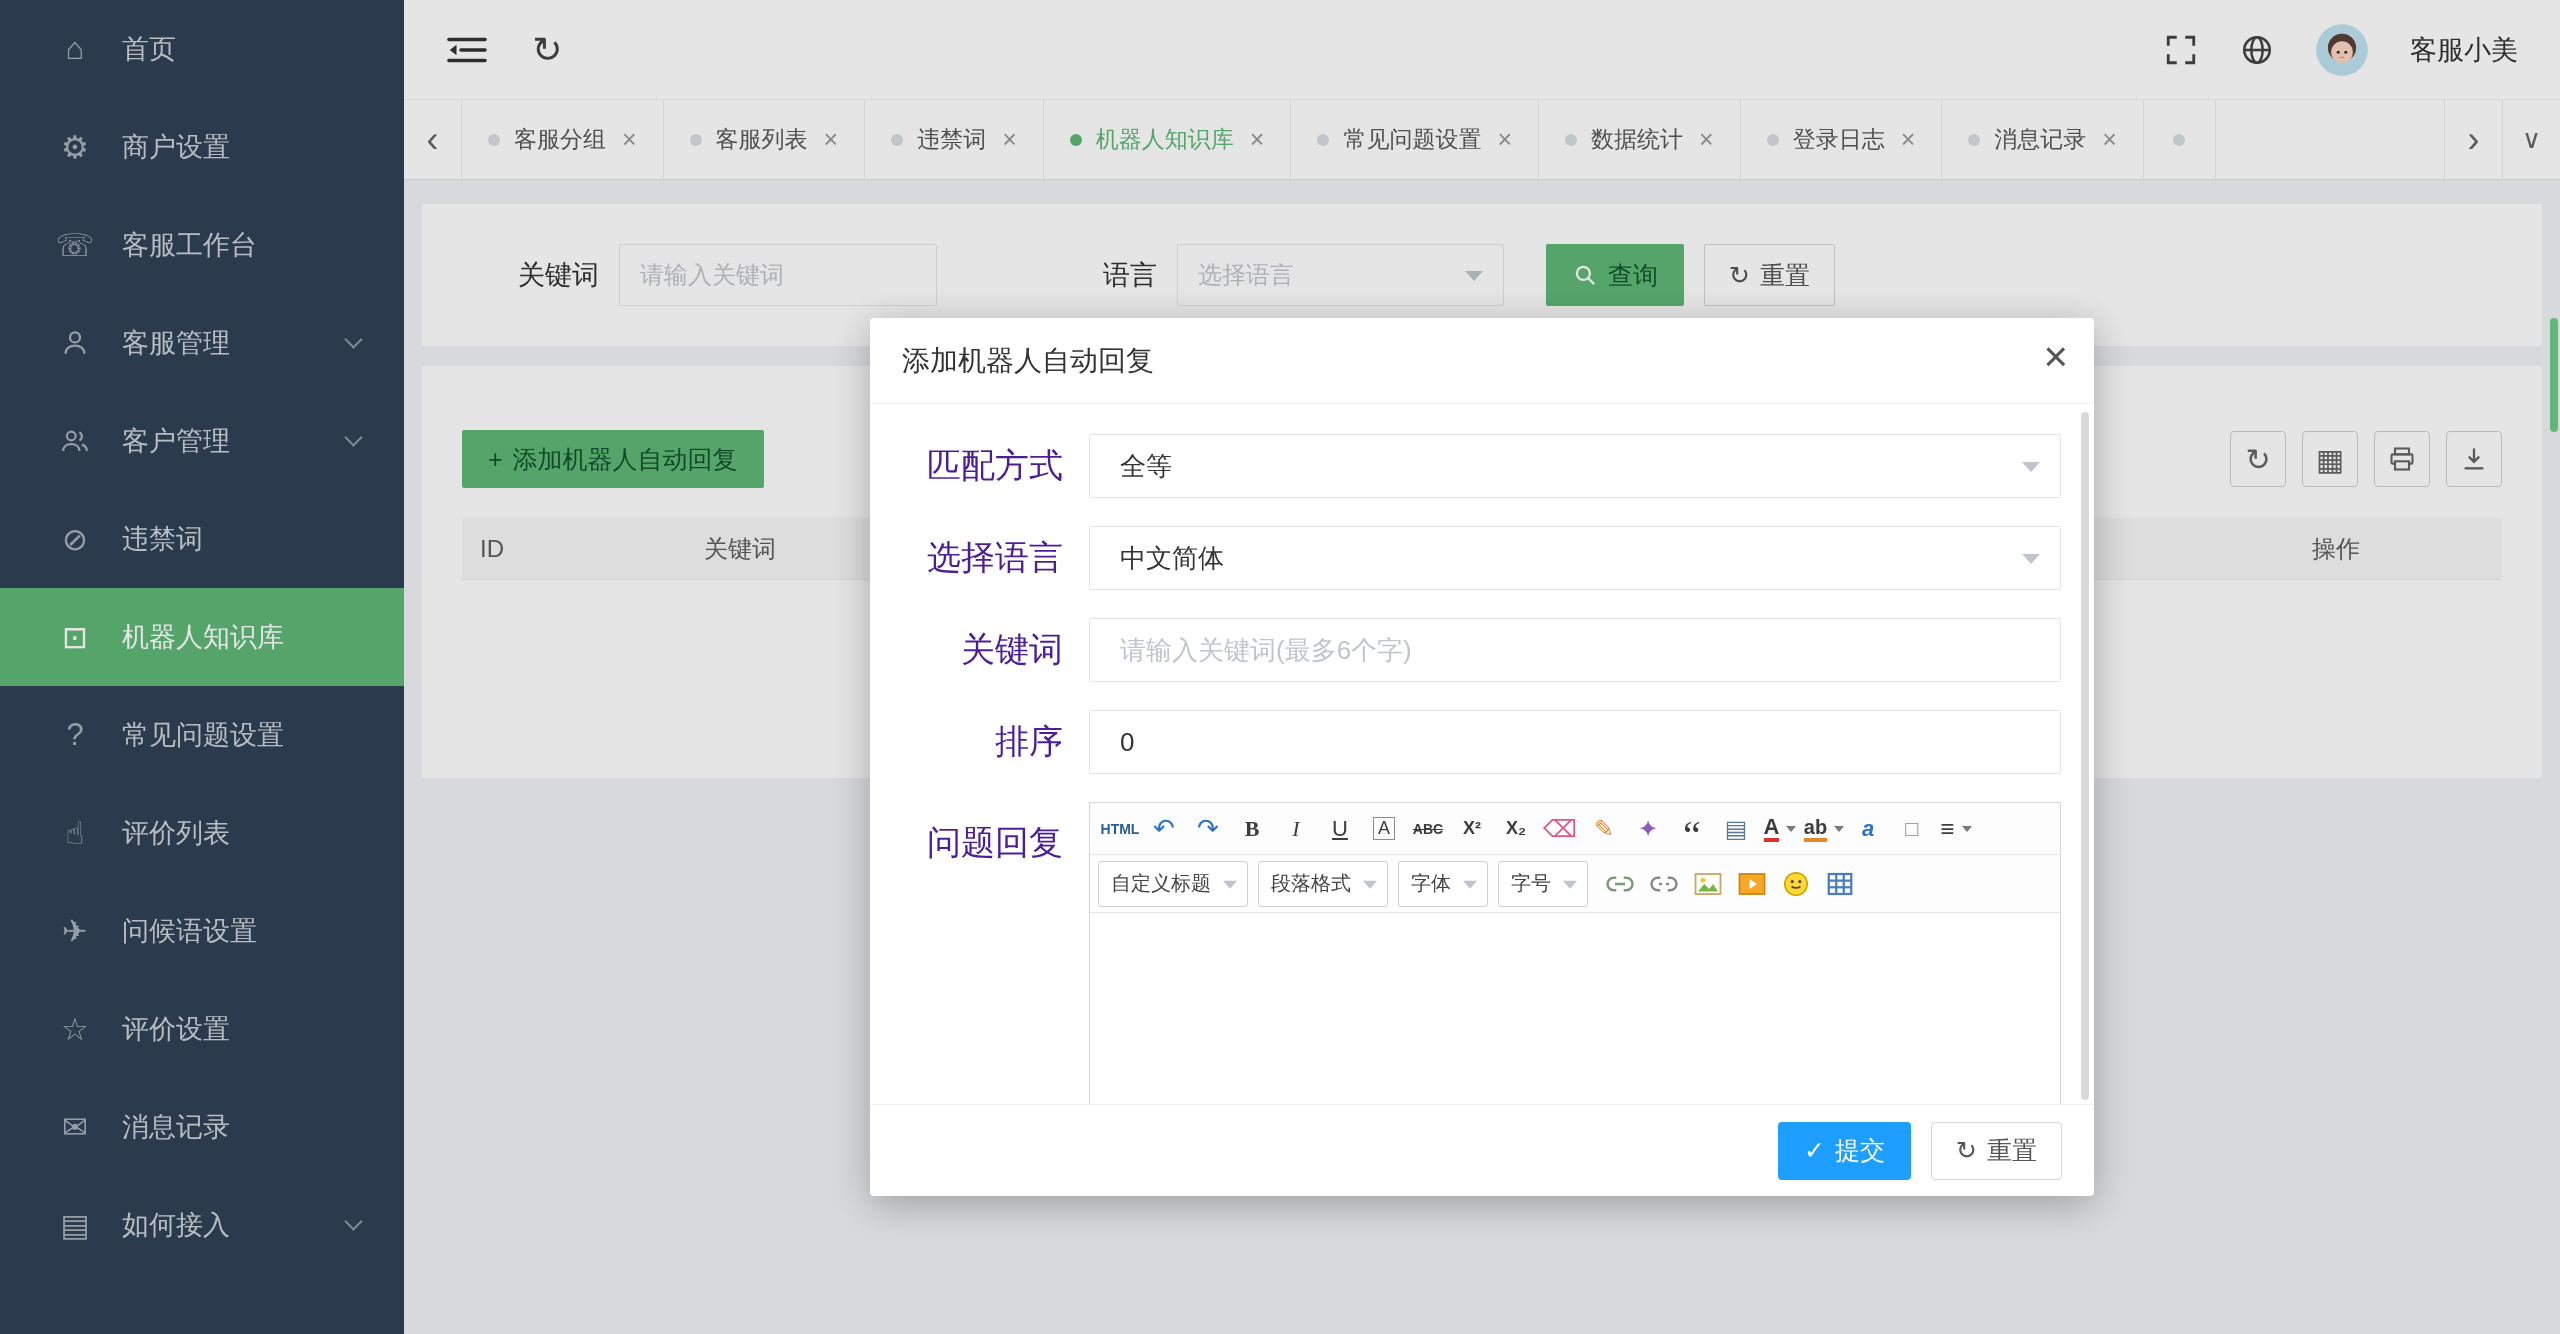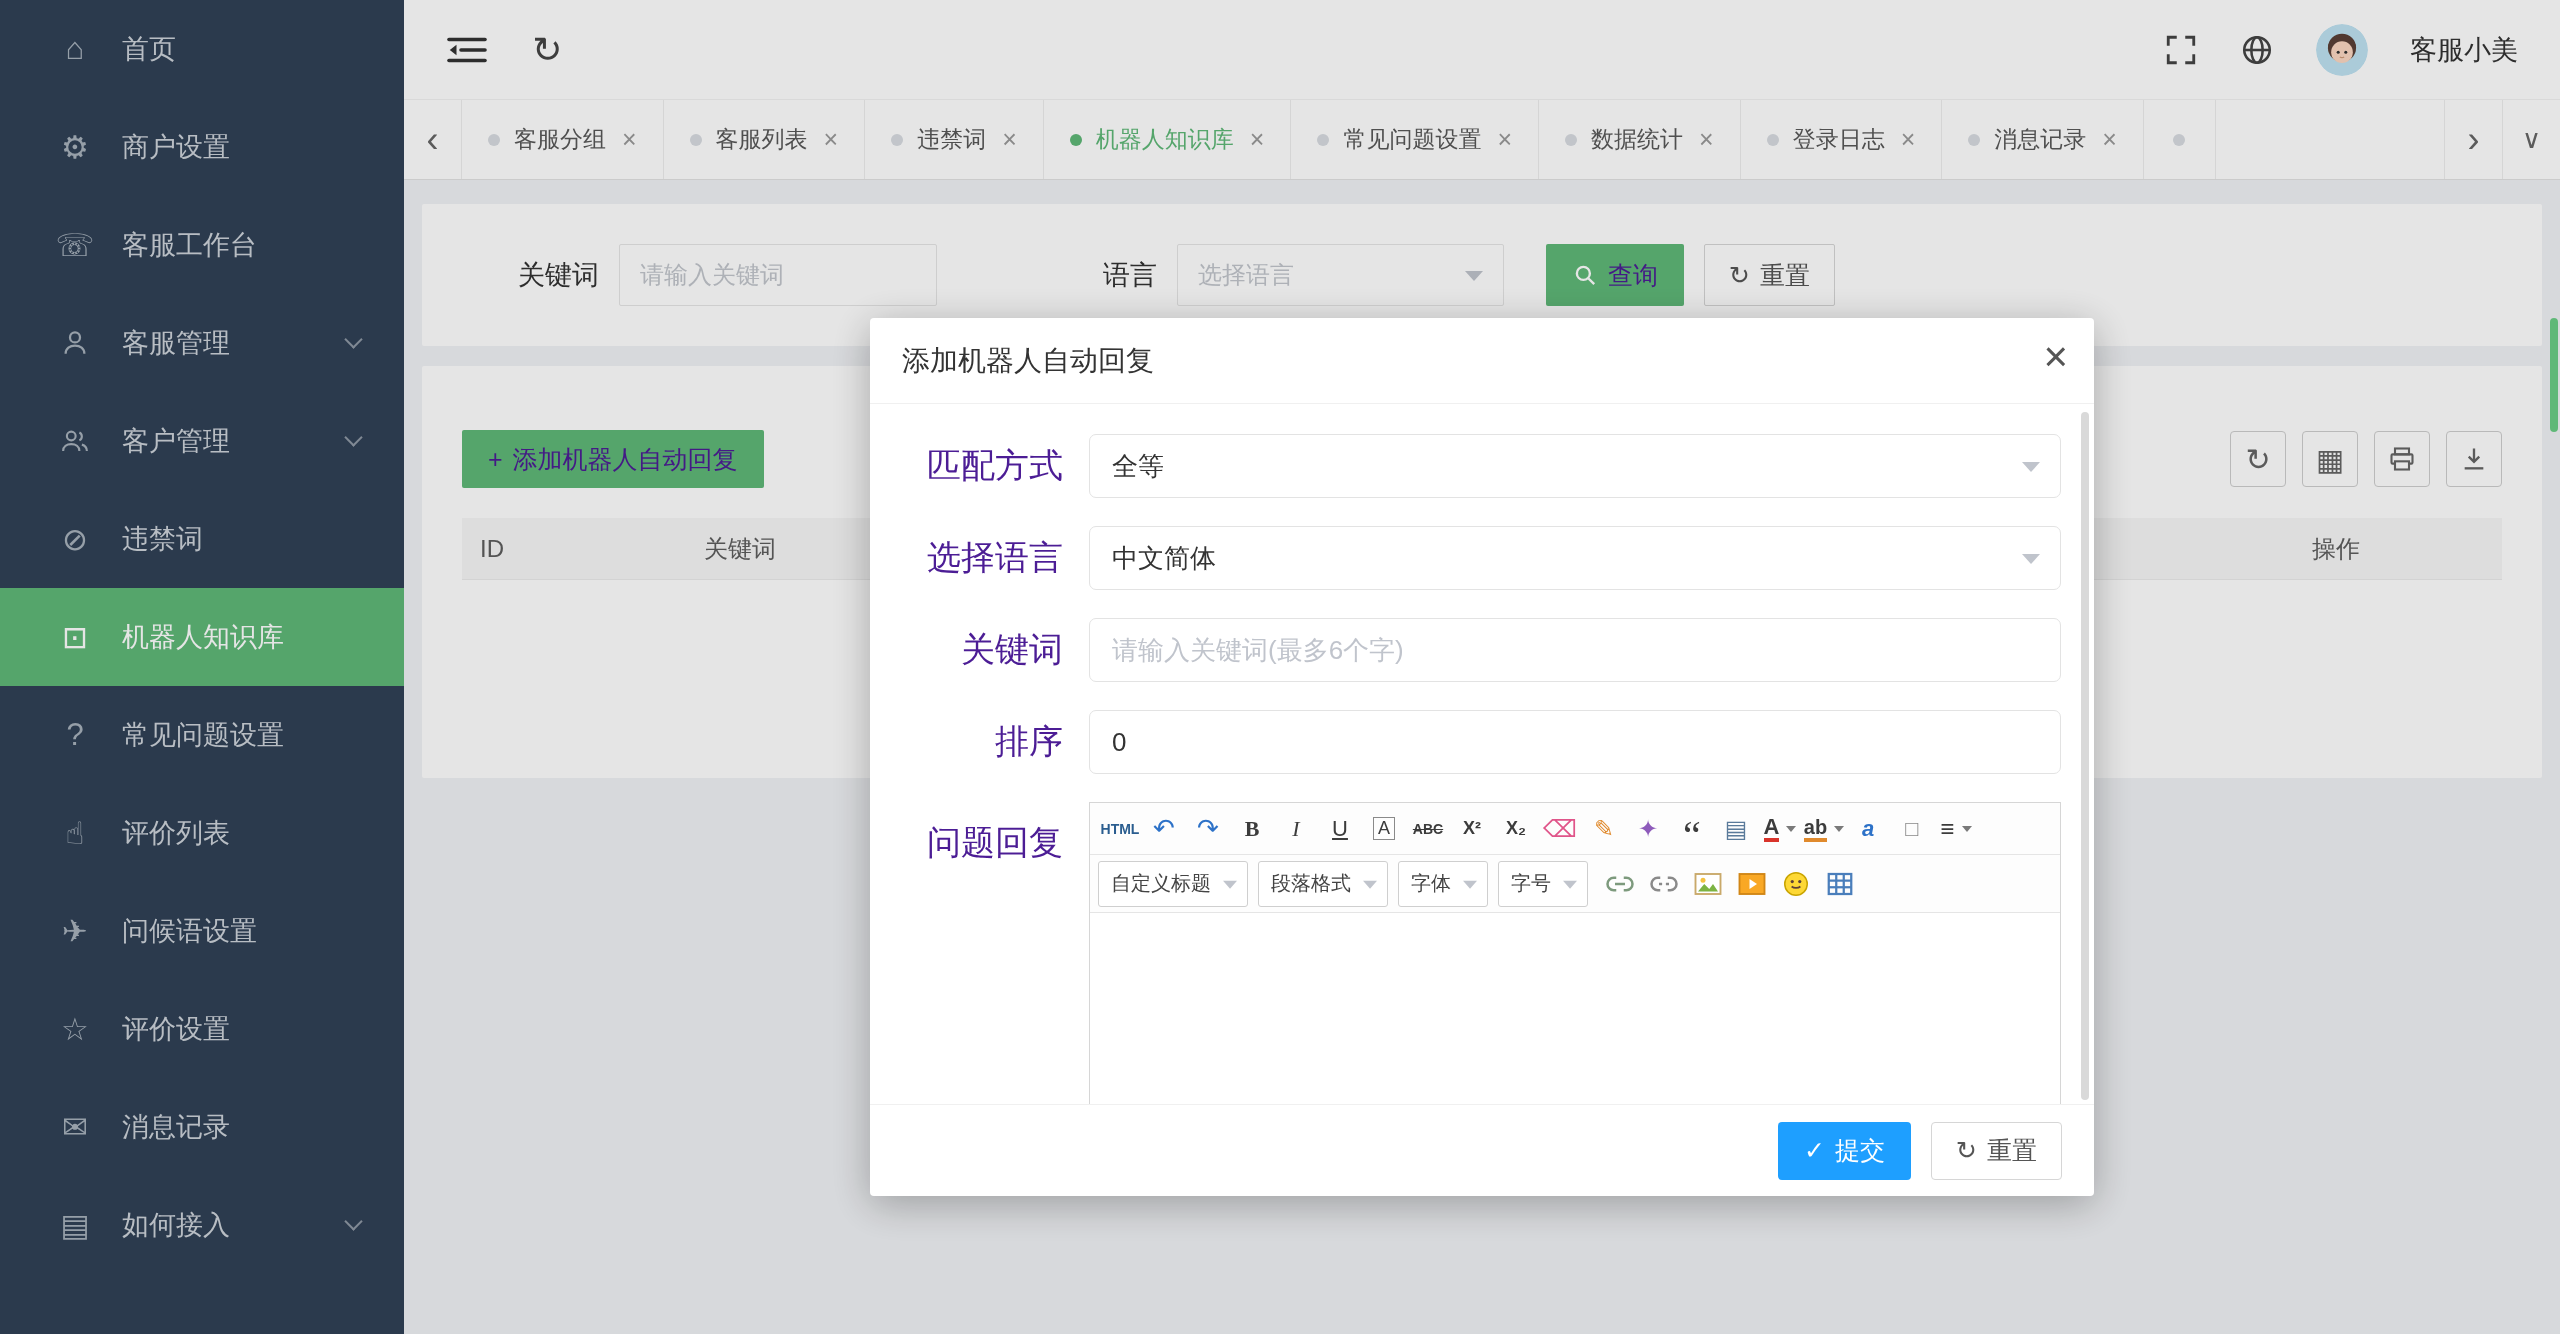--- a/index.html
+++ b/index.html
@@ -58,21 +58,21 @@
          padding:0 20px; font-size:24px; color:#333; outline:none; font-family:inherit; }
   .inp::placeholder { color:#c2c6cc; }
   .sel { position:relative; width:327px; height:62px; border:1px solid #e6e6e6; border-radius:2px;
          margin-left:20px; display:flex; align-items:center; padding:0 20px; font-size:24px;
          color:#c2c6cc; background:#fff; cursor:pointer; }
   .caret { position:absolute; right:20px; top:50%; transform:translateY(-40%); width:0; height:0;
            border-left:9px solid transparent; border-right:9px solid transparent; border-top:10px solid #c0c4cc; }
   .lang-label { margin-left:166px; }
   .btn { display:inline-flex; align-items:center; justify-content:center; gap:10px; height:62px;
          border-radius:2px; font-size:25px; cursor:pointer; border:none; font-family:inherit; }
-  .btn-green { background:#5FB878; color:#4c1d95; padding:0 26px; }
+  .btn-green { background:#5FB878; color:#14532d; padding:0 26px; }
   .btn-plain { background:#fff; border:1px solid #d6d6d6; color:#555; padding:0 24px; }
   .btn-search { margin-left:42px; }
   .btn-reset-top { margin-left:20px; }
 
   .table-card { background:#fff; border-radius:2px; margin-top:20px; height:412px; padding:64px 40px 0 40px; }
   .card-toolbar { display:flex; align-items:center; }
   .btn-add { height:58px; padding:0 26px; }
   .right-tools { margin-left:auto; display:flex; }
   .icon-btn { width:56px; height:56px; border:1px solid #cfcfcf; border-radius:4px; background:#fff;
               display:flex; align-items:center; justify-content:center; color:#666; font-size:30px;
@@ -90,21 +90,21 @@
   .modal-head { height:86px; display:flex; align-items:center; padding:0 32px; font-size:28px;
                 color:#333; border-bottom:1px solid #f0f0f0; }
   .modal-close { position:absolute; right:26px; top:18px; font-size:42px; color:#555; cursor:pointer;
                  line-height:1; }
   .modal-body { height:700px; overflow:hidden; padding-top:30px; position:relative; }
   .form-row { display:flex; align-items:center; margin-bottom:28px; }
   .form-row.top { align-items:flex-start; }
   .form-label { flex:0 0 193px; text-align:right; font-size:34px; color:#4c1d95; }
   .form-row.top .form-label { padding-top:18px; }
   .field { position:relative; margin-left:26px; width:972px; height:64px; border:1px solid #e3e3e3;
-           border-radius:7px; display:flex; align-items:center; padding:0 22px; font-size:26px;
+           border-radius:2px; display:flex; align-items:center; padding:0 30px; font-size:26px;
            color:#333; background:#fff; cursor:pointer; }
   .field input { border:none; outline:none; width:100%; font-size:26px; color:#333; font-family:inherit; background:transparent; }
   .field input::placeholder { color:#c0c4cc; }
 
   .editor { margin-left:26px; width:972px; border:1px solid #d6d6d6; background:#fff; }
   .etb { display:flex; align-items:center; padding:4px 8px; border-bottom:1px solid #e5e5e5;
          background:#fdfdfd; height:52px; }
   .ebtn { min-width:42px; height:40px; display:inline-flex; align-items:center; justify-content:center;
           border-radius:3px; margin:0 1px; cursor:pointer; color:#3c3c3c; }
   .ebtn .g { font-size:22px; }

